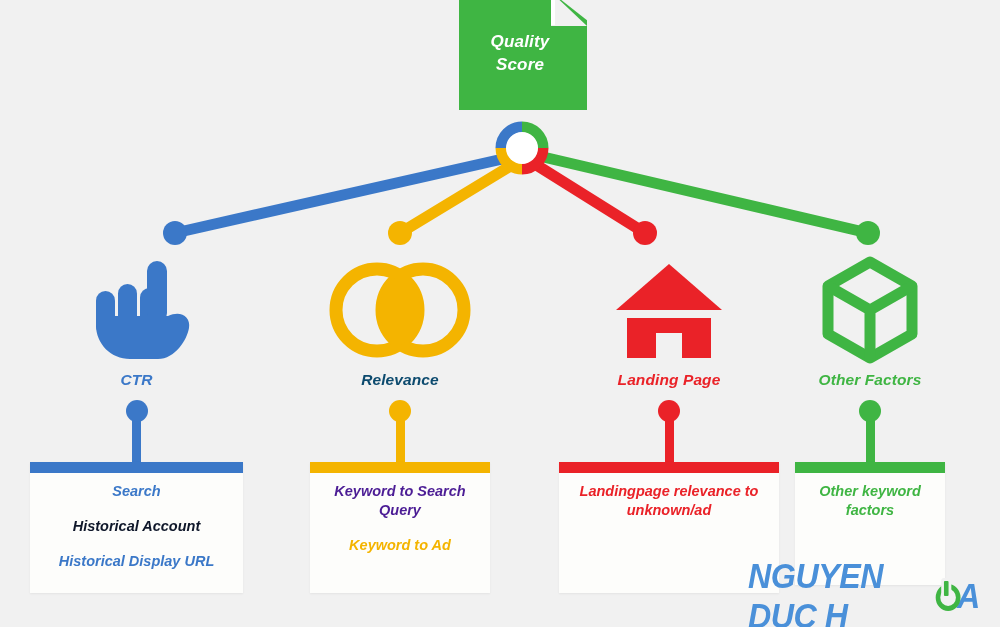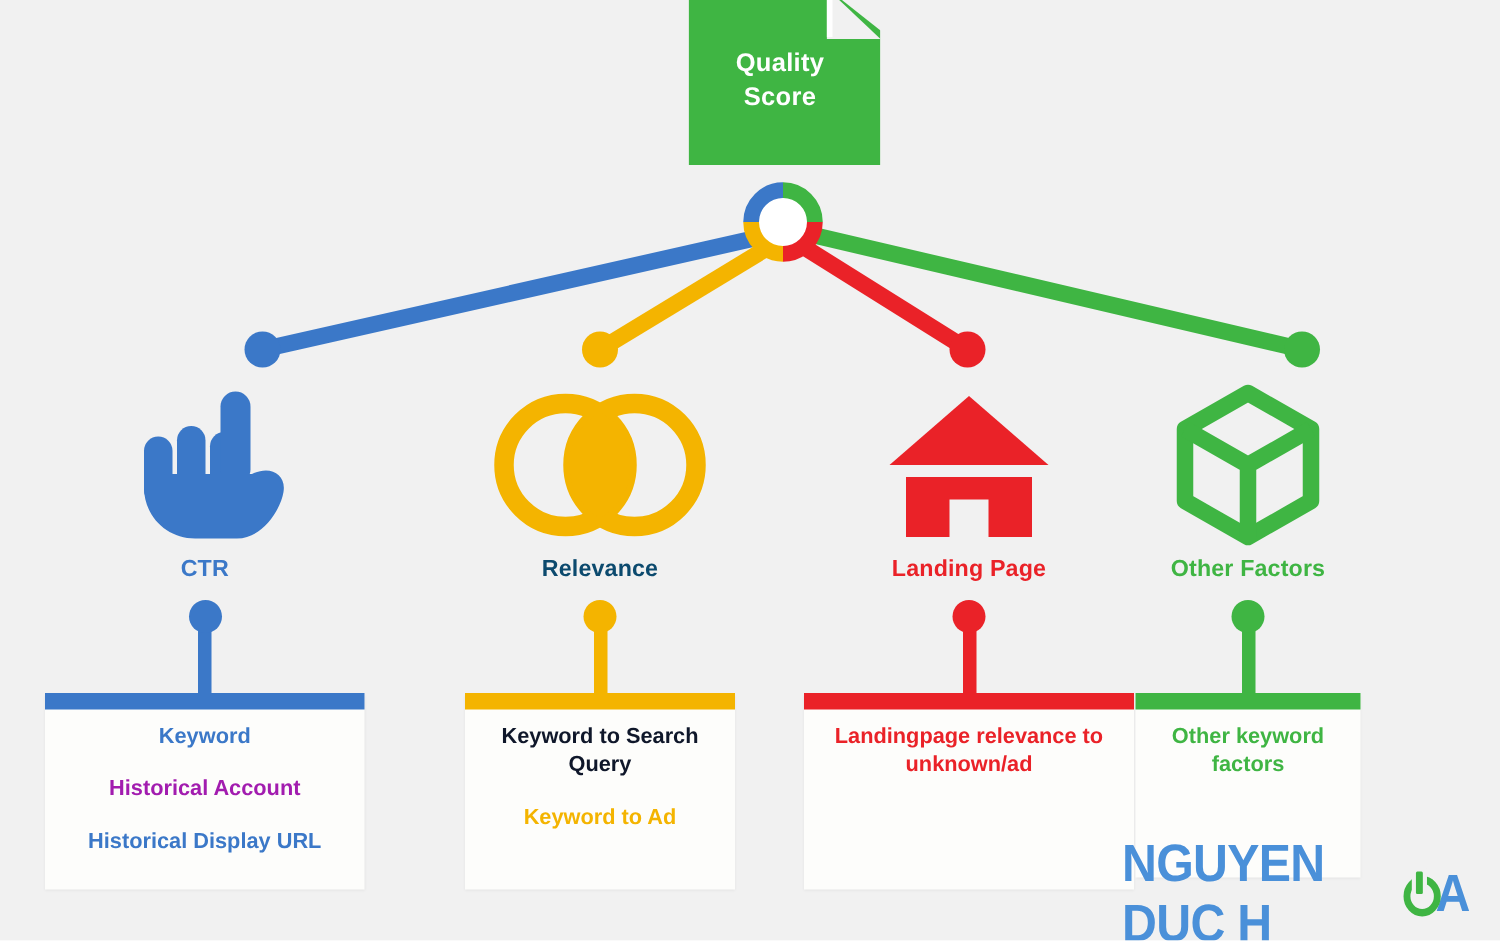--- a/index.html
+++ b/index.html
@@ -9,20 +9,21 @@
   }
   body {
     font-family: "Liberation Sans", sans-serif;
   }
   #canvas {
     position: relative;
     width: 1000px;
     height: 627px;
     background: #f1f1f1;
     overflow: hidden;
+    font-style: italic;
   }
 
   
   #qs-doc {
     position: absolute;
     left: 459px;
     top: -8px;
     width: 128px;
     height: 118px;
   }
@@ -240,65 +241,65 @@
         </g>
       </svg>
     </div>
     <div class="branch-label" style="color:#3b78c8;">CTR</div>
     <div class="pin">
       <div class="stem" style="background:#3b78c8;"></div>
       <div class="dot" style="background:#3b78c8;"></div>
     </div>
     <div class="card" style="min-height:131px;">
       <div class="topbar" style="background:#3b78c8;"></div>
-      <p style="color:#3b78c8;">Keyword</p>
-      <p style="color:#a21caf;">Historical Account</p>
+      <p style="color:#3b78c8;">Search</p>
+      <p style="color:#0f172a;">Historical Account</p>
       <p style="color:#3b78c8;">Historical Display URL</p>
     </div>
   </div>
 
   <div class="branch" style="left:310px; width:180px;">
     <div class="icon-wrap">
       <svg width="142" height="100" viewBox="0 0 142 100">
         <circle cx="48" cy="50" r="41" fill="none" stroke="#f4b400" stroke-width="13"></circle>
         <circle cx="94" cy="50" r="41" fill="none" stroke="#f4b400" stroke-width="13"></circle>
         <path d="M71 14.5 A41 41 0 0 1 71 85.5 A41 41 0 0 1 71 14.5 Z" fill="#f4b400"></path>
       </svg>
     </div>
     <div class="branch-label" style="color:#0c4a6e;">Relevance</div>
     <div class="pin">
       <div class="stem" style="background:#f4b400;"></div>
       <div class="dot" style="background:#f4b400;"></div>
     </div>
     <div class="card" style="min-height:131px;">
       <div class="topbar" style="background:#f4b400;"></div>
-      <p style="color:#0f172a;">Keyword to Search Query</p>
+      <p style="color:#4c1d95;">Keyword to Search Query</p>
       <p style="color:#f4b400;">Keyword to Ad</p>
     </div>
   </div>
 
-  <div class="branch" style="left:536px; width:220px;">
+  <div class="branch" style="left:559px; width:220px;">
     <div class="icon-wrap">
       <svg width="110" height="100" viewBox="0 0 110 100">
         <path d="M55 4 L108 50 H2 Z" fill="#ea2228"></path>
         <path d="M13 58 H97 V98 H68 V73 H42 V98 H13 Z" fill="#ea2228"></path>
       </svg>
     </div>
     <div class="branch-label" style="color:#ea2228;">Landing Page</div>
     <div class="pin">
       <div class="stem" style="background:#ea2228;"></div>
       <div class="dot" style="background:#ea2228;"></div>
     </div>
     <div class="card" style="min-height:131px;">
       <div class="topbar" style="background:#ea2228;"></div>
       <p style="color:#ea2228;">Landingpage relevance to unknown/ad</p>
     </div>
   </div>
 
-  <div class="branch" style="left:757px; width:150px;">
+  <div class="branch" style="left:795px; width:150px;">
     <div class="icon-wrap">
       <svg width="100" height="108" viewBox="0 0 100 108">
         <path d="M50 6 L92 30 V78 L50 102 L8 78 V30 Z" fill="none" stroke="#3fb543" stroke-width="11" stroke-linejoin="round"></path>
         <path d="M8 30 L50 54 L92 30 M50 54 V102" fill="none" stroke="#3fb543" stroke-width="11" stroke-linejoin="round"></path>
       </svg>
     </div>
     <div class="branch-label" style="color:#3fb543;">Other Factors</div>
     <div class="pin">
       <div class="stem" style="background:#3fb543;"></div>
       <div class="dot" style="background:#3fb543;"></div>

